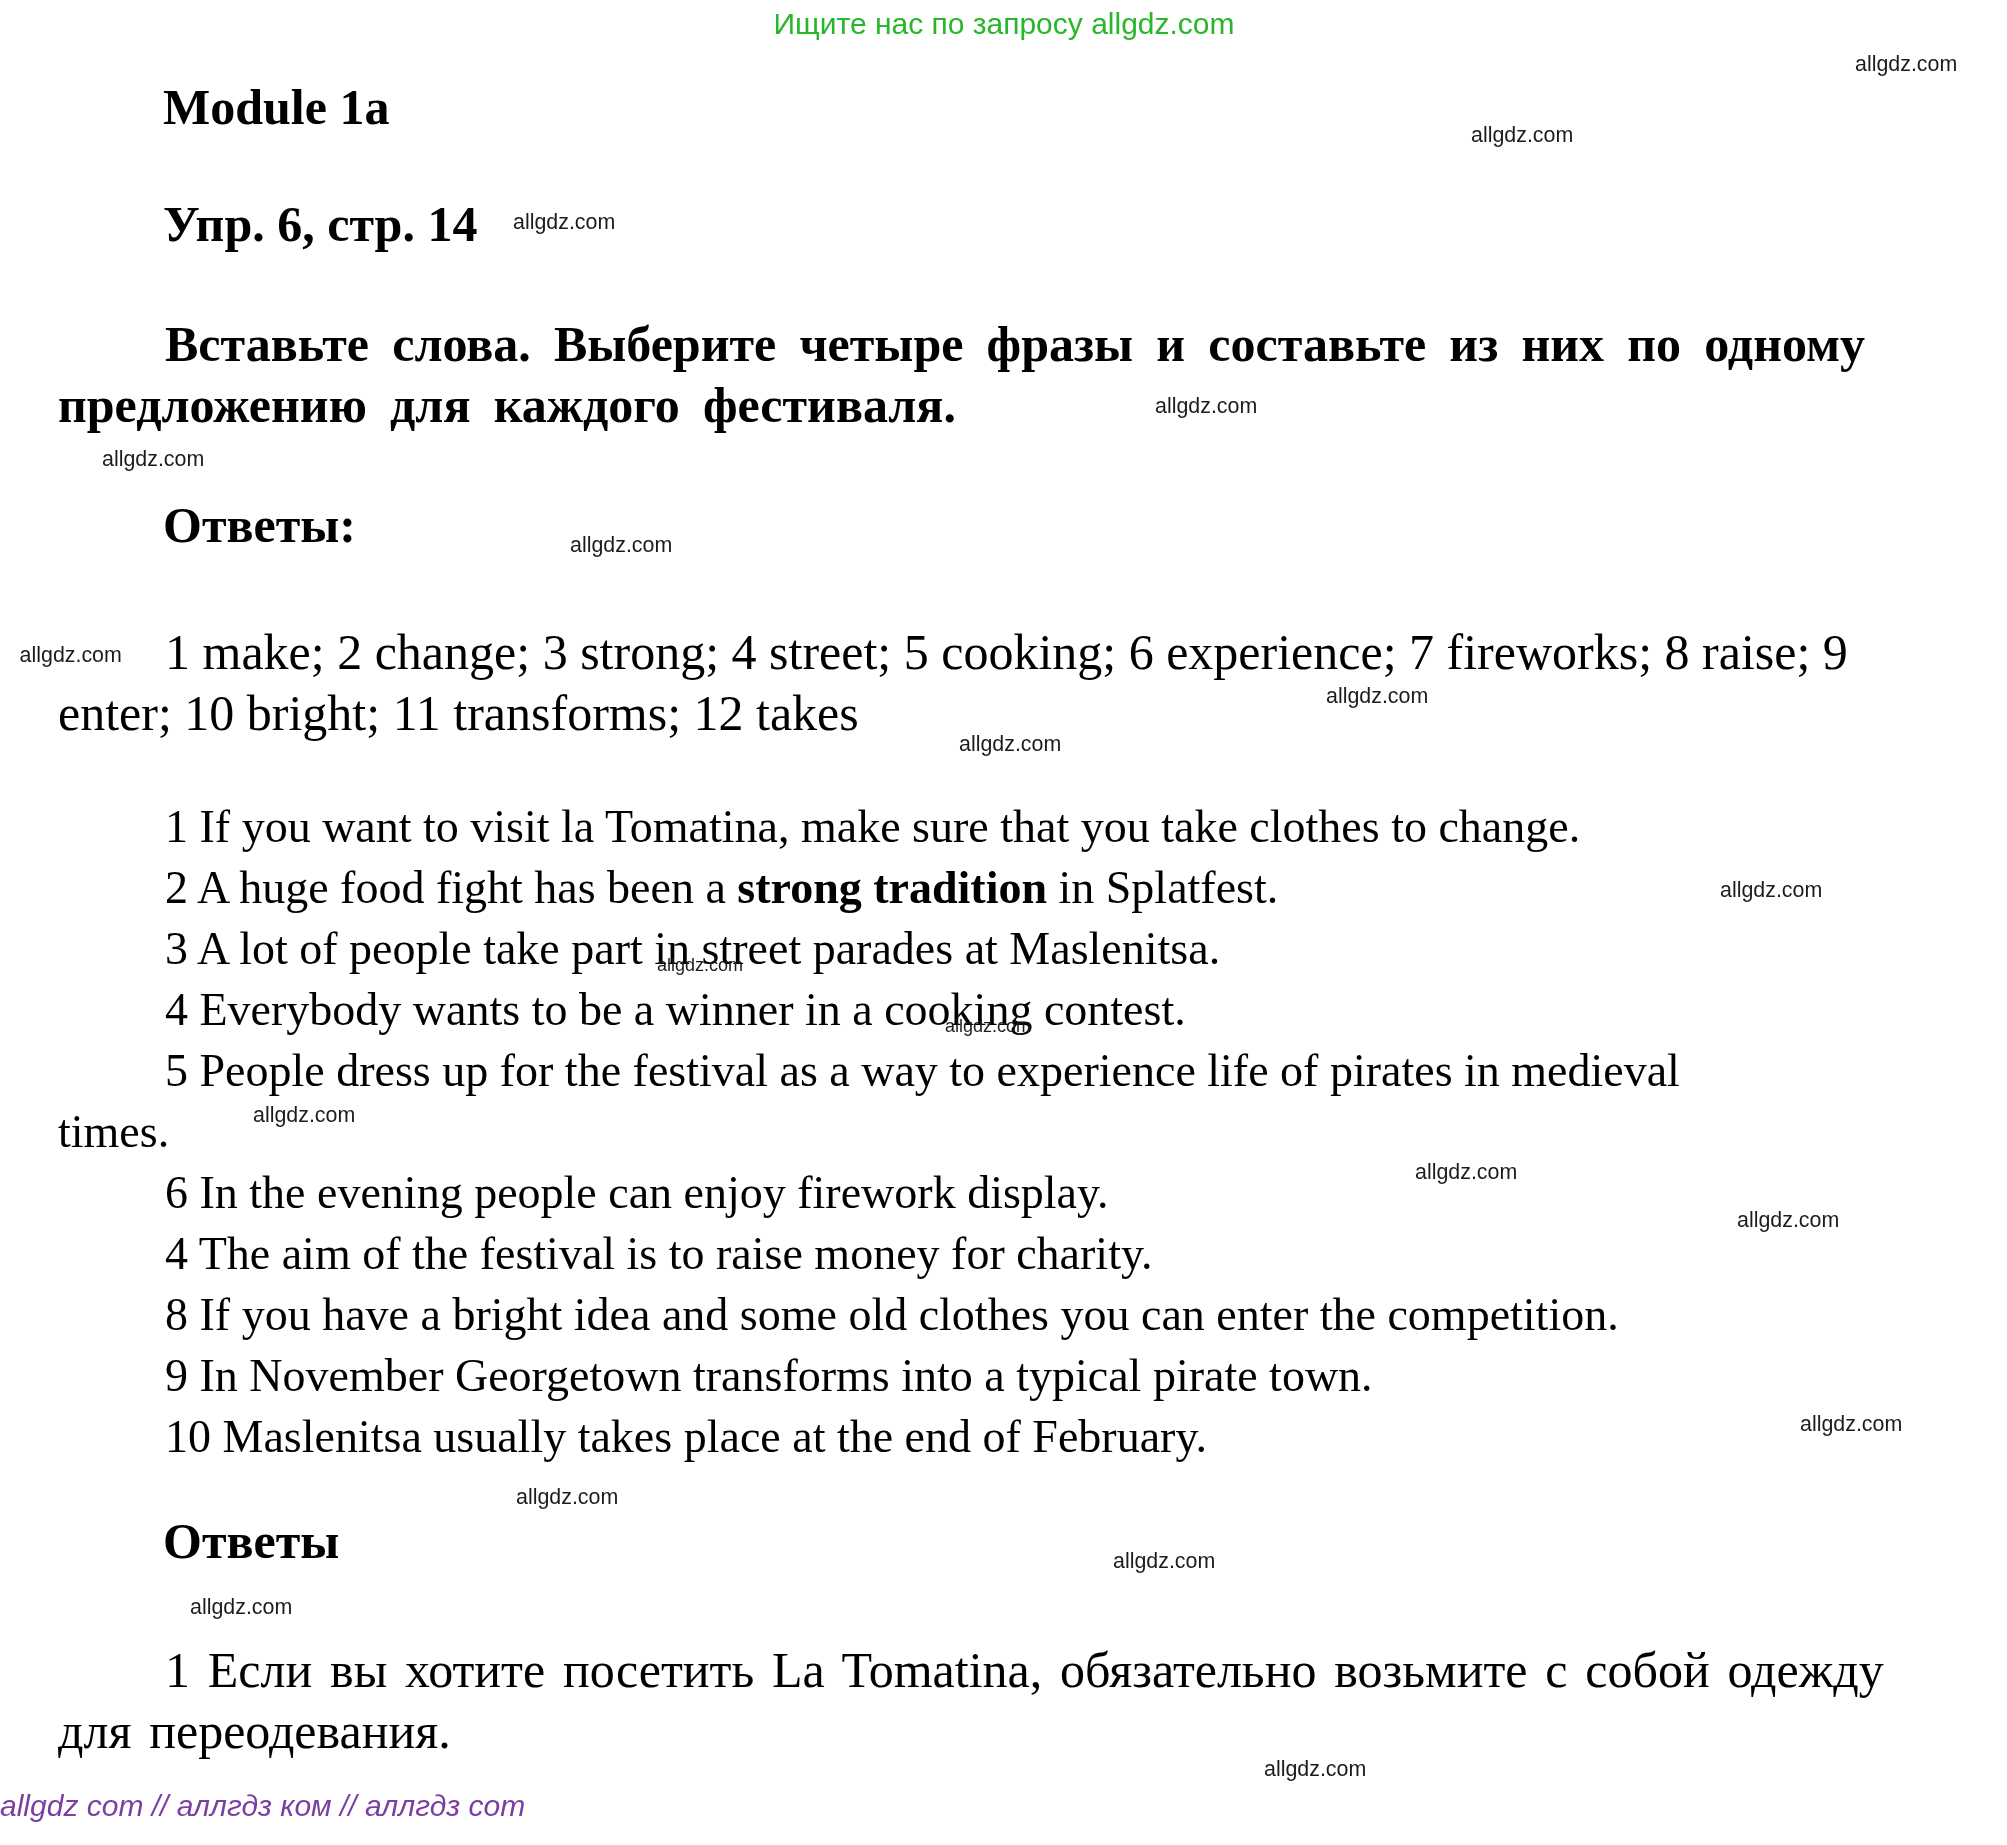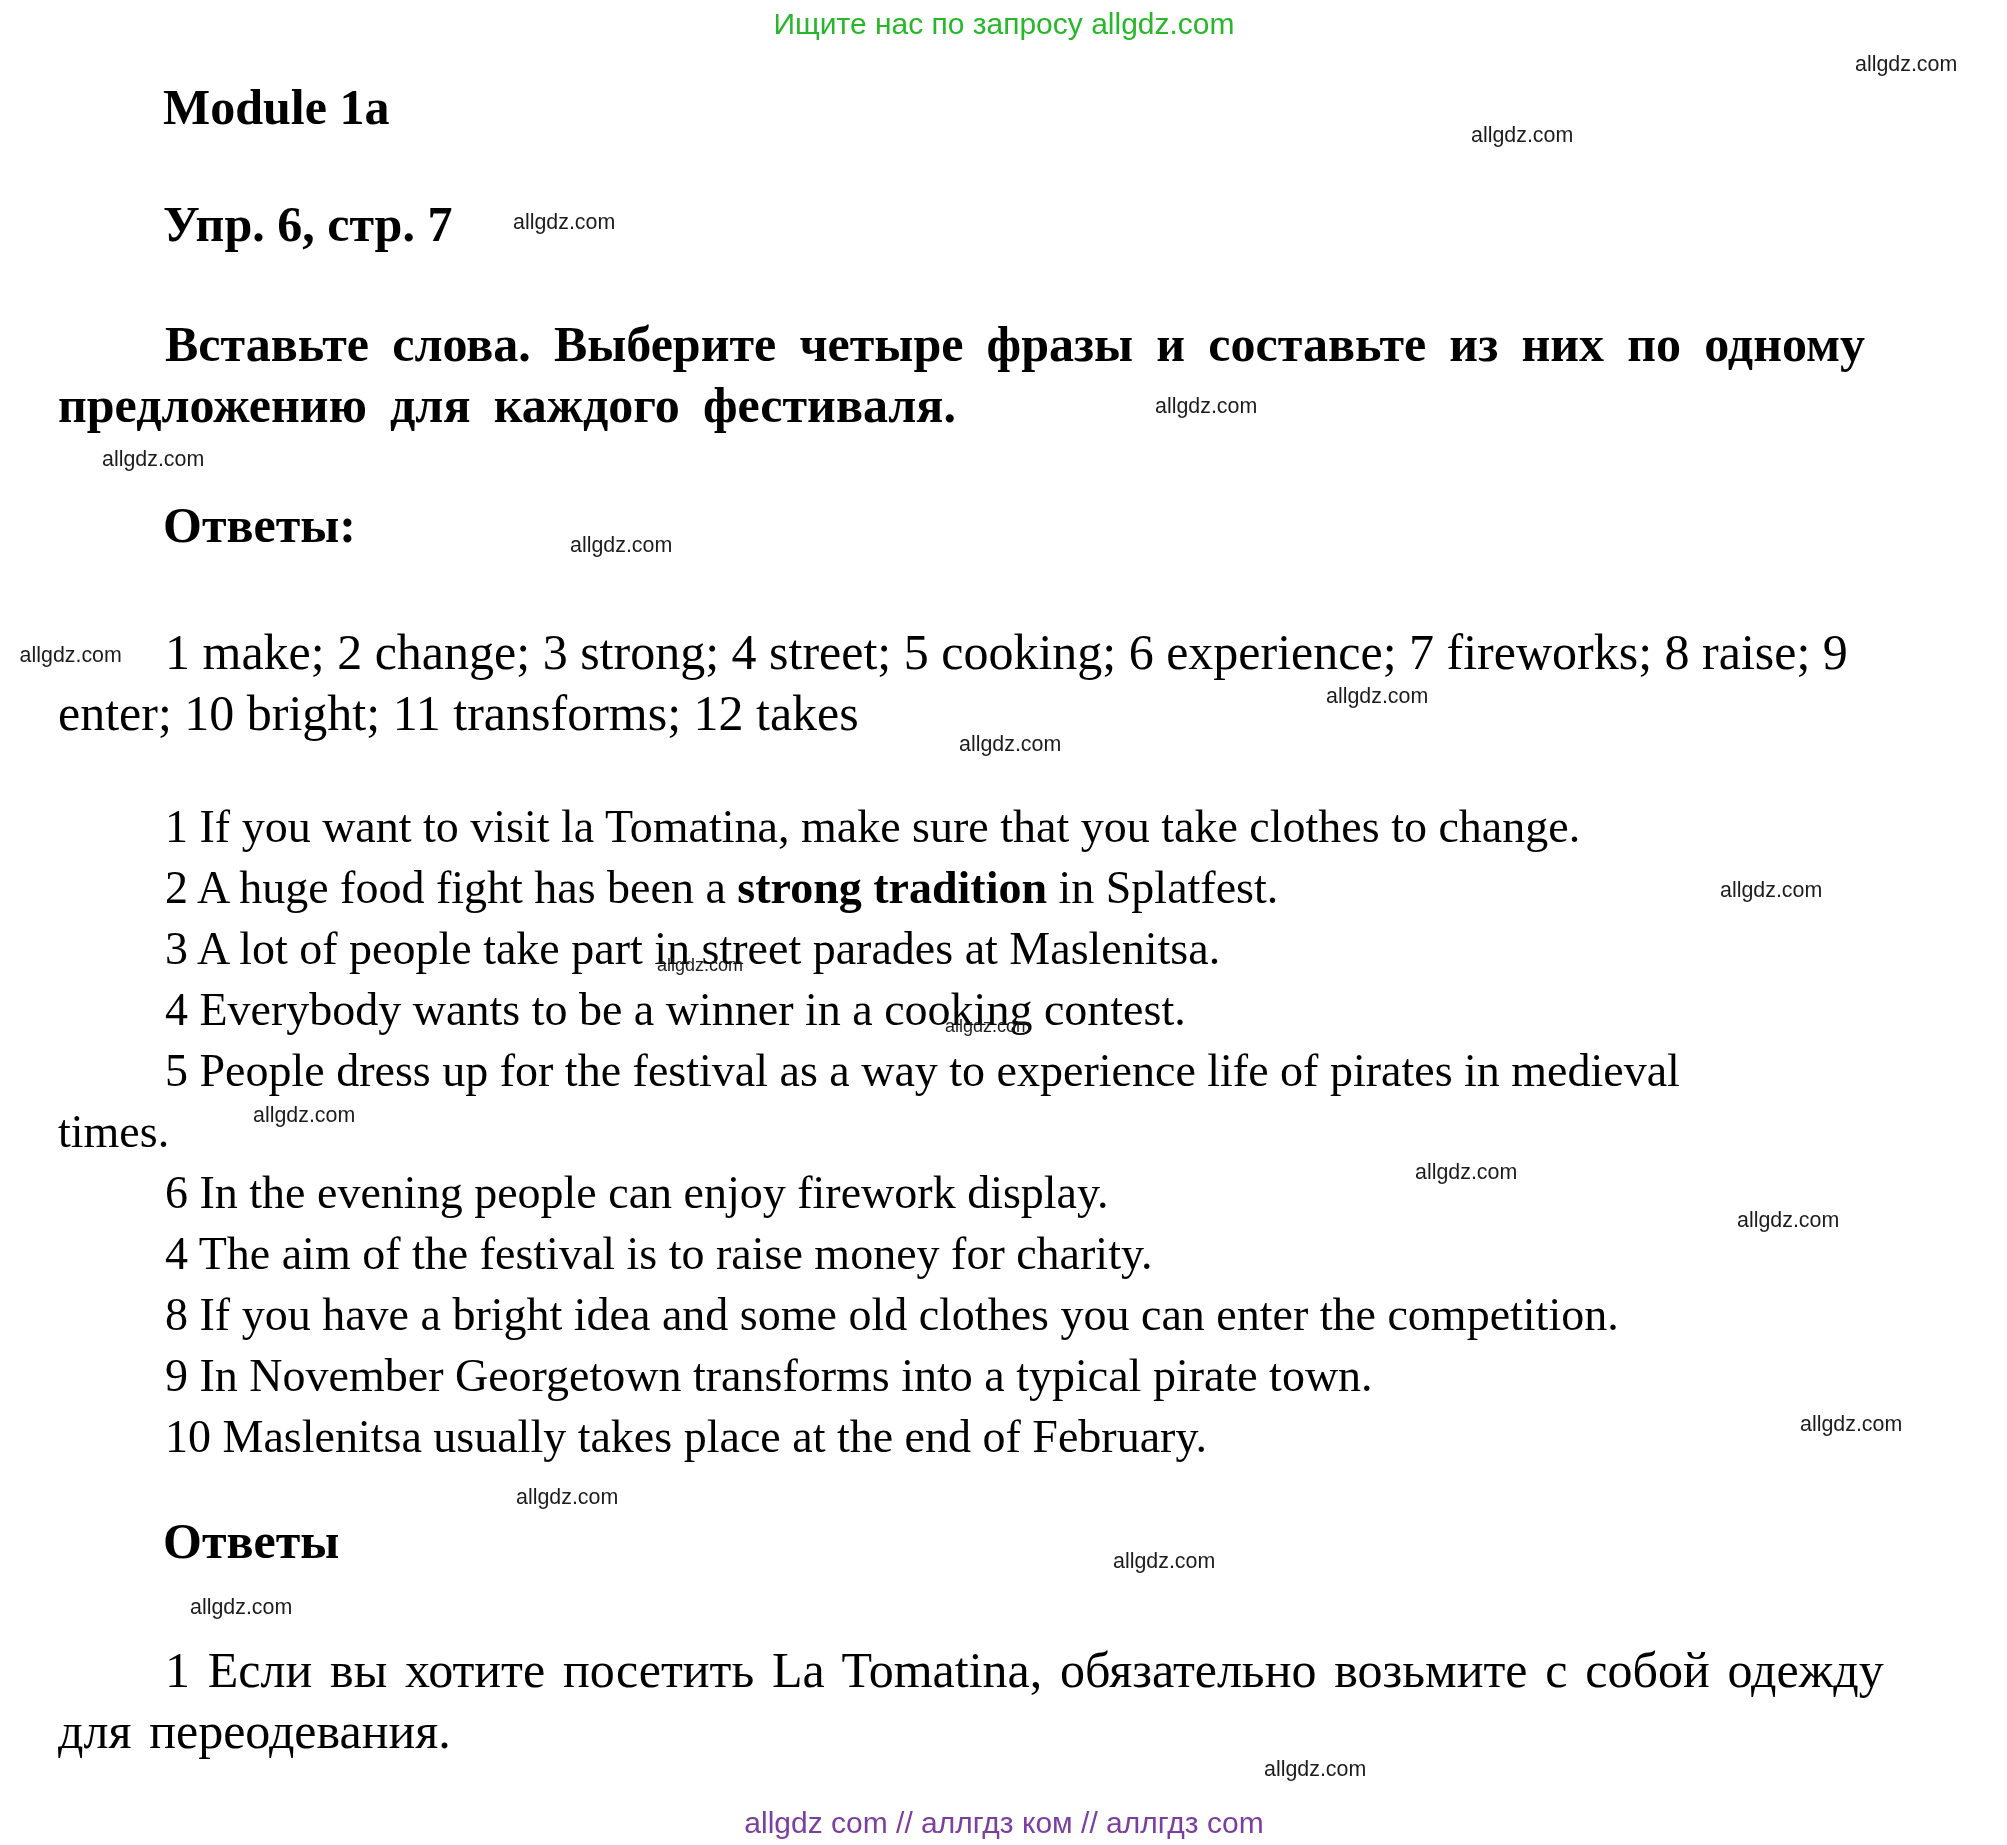--- a/index.html
+++ b/index.html
@@ -23,27 +23,28 @@
     left: 0;
     width: 100%;
     text-align: center;
     font-family: "Liberation Sans", sans-serif;
     font-size: 30px;
     color: var(--color-green, #28b62a);
   }
   
   .footer {
     position: absolute;
-    bottom: 5px;
+    bottom: 22px;
     left: 0;
     width: 100%;
-    text-align: center;
+    text-align: left;
     font-family: "Liberation Sans", sans-serif;
     font-size: 30px;
     color: var(--color-purple, #7b3fa0);
+    font-style: italic;
   }
   
   .wm {
     position: absolute;
     font-family: "Liberation Sans", sans-serif;
     font-size: 21.4px;
     color: #1c1c1c;
     white-space: nowrap;
   }
   .wm.small { font-size: 18px; }
@@ -102,21 +103,21 @@
 </style>
 </head>
 <body>
 
 <div class="page">
 
   <div class="promo">Ищите нас по запросу allgdz.com</div>
 
   <h1 class="h module-title">Module 1a</h1>
 
-  <h2 class="h exercise-title">Упр. 6, стр. 7</h2>
+  <h2 class="h exercise-title">Упр. 6, стр. 14</h2>
 
   <p class="para task ml">Вставьте слова. Выберите четыре фразы и составьте из них по одному
 предложению для каждого фестиваля.</p>
 
   <h2 class="h answers-heading">Ответы:</h2>
 
   <p class="para answers-summary ml">1 make; 2 change; 3 strong; 4 street; 5 cooking; 6 experience; 7 fireworks; 8 raise; 9
 enter; 10 bright; 11 transforms; 12 takes</p>
 
   <div class="sentences">

